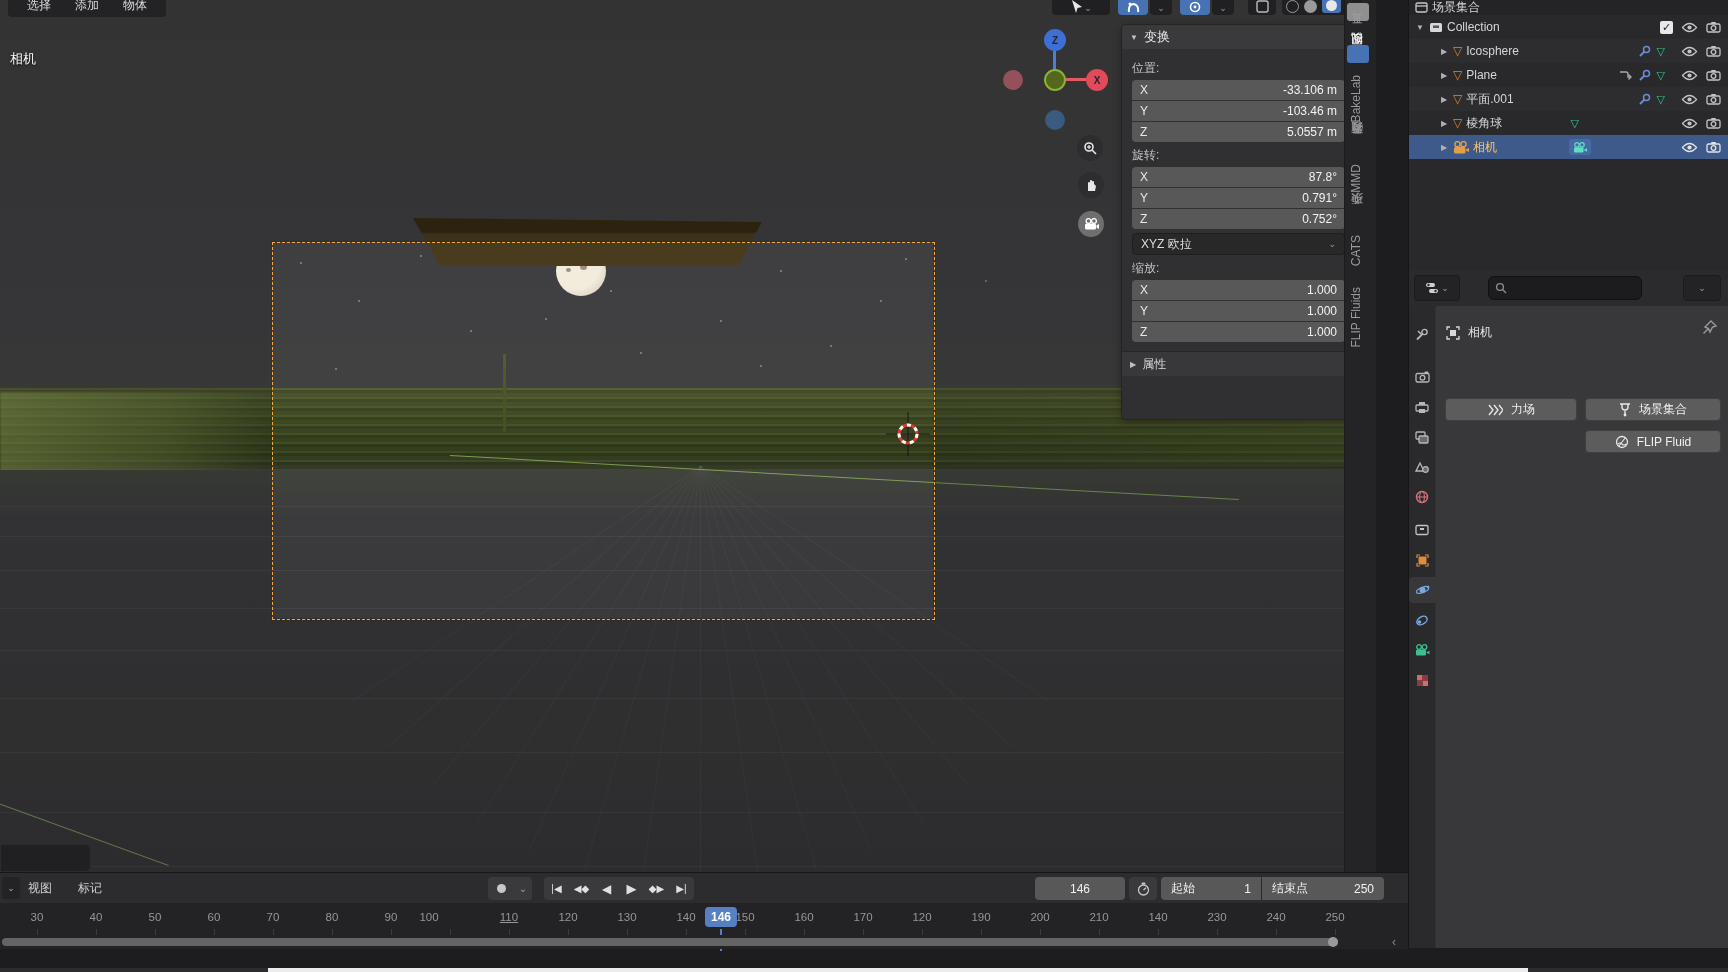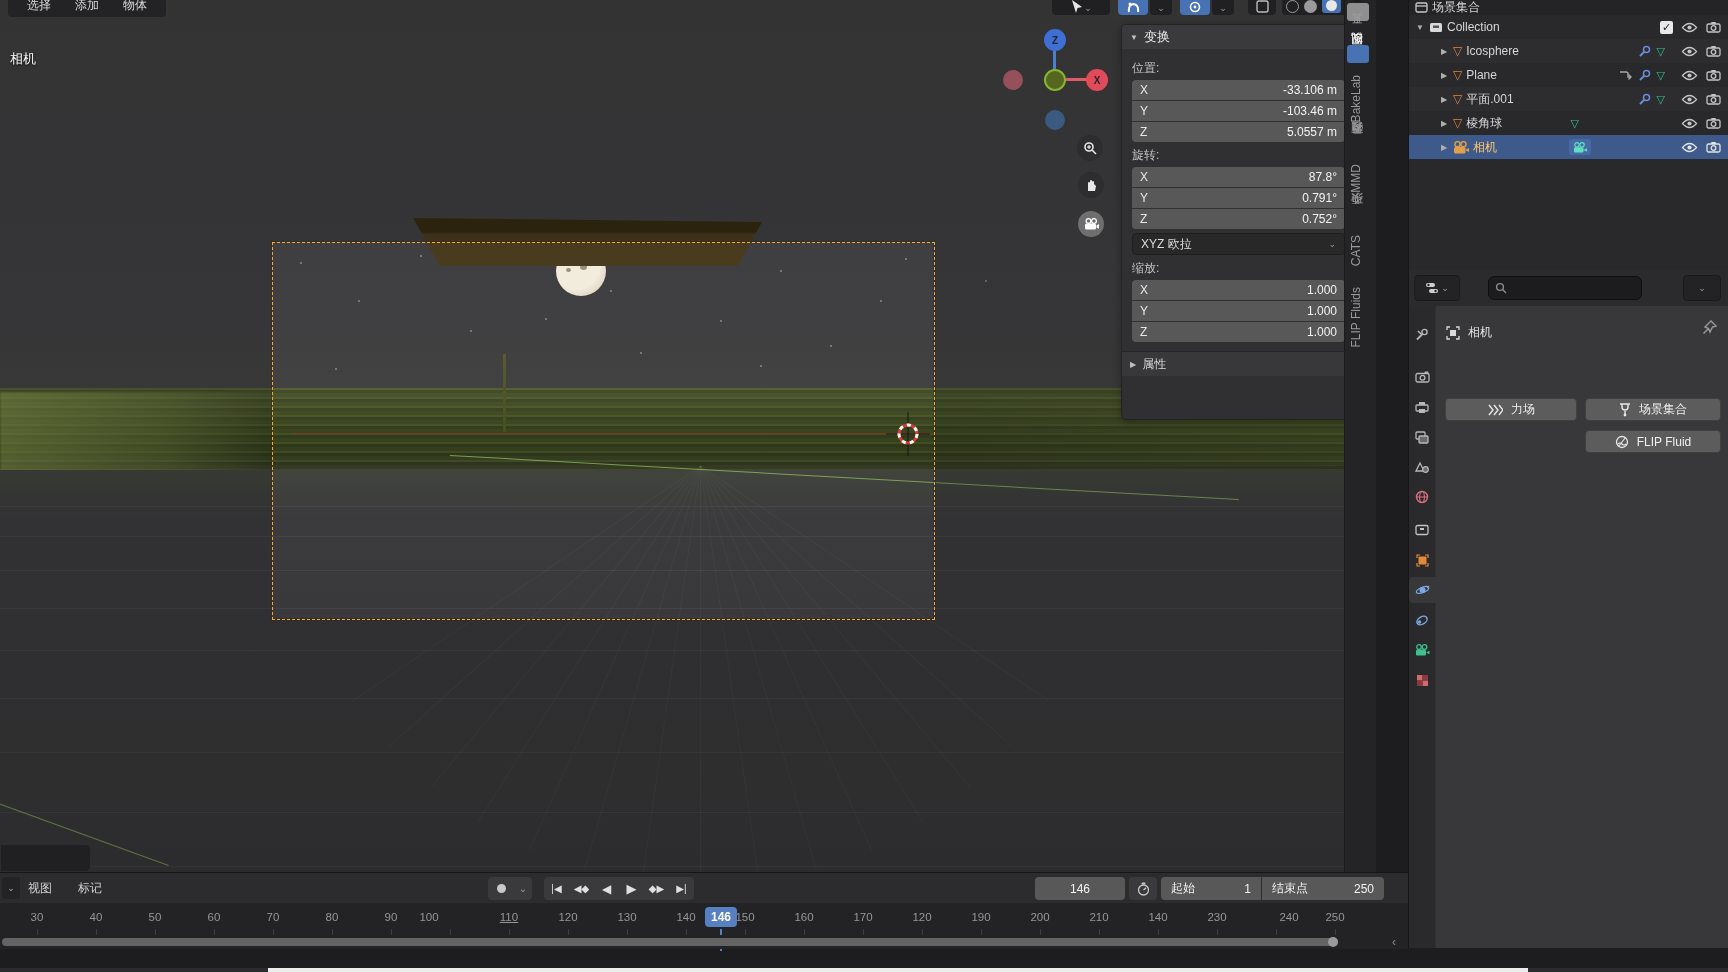--- a/index.html
+++ b/index.html
@@ -847,21 +847,21 @@
           <span class="tick" style="left: 981px;">190</span>
           <span class="tickmark" style="left: 981px;"></span>
           <span class="tick" style="left: 1040px;">200</span>
           <span class="tickmark" style="left: 1040px;"></span>
           <span class="tick" style="left: 1099px;">210</span>
           <span class="tickmark" style="left: 1099px;"></span>
           <span class="tick" style="left: 1158px;">140</span>
           <span class="tickmark" style="left: 1158px;"></span>
           <span class="tick" style="left: 1217px;">230</span>
           <span class="tickmark" style="left: 1217px;"></span>
-          <span class="tick" style="left: 1276px; margin-left: 13px;">240</span>
+          <span class="tick" style="left: 1276px;">240</span>
           <span class="tickmark" style="left: 1276px;"></span>
           <span class="tick" style="left: 1335px;">250</span>
           <span class="tickmark" style="left: 1335px;"></span>
         </div>
       <div class="framebadge" style="left:721px;">146</div>
       <div class="playhead" style="left:720px;"></div>
     </div>
     <div class="tl-scroll">
       <div class="tl-bar"></div>
       <div class="tl-knob"></div>

